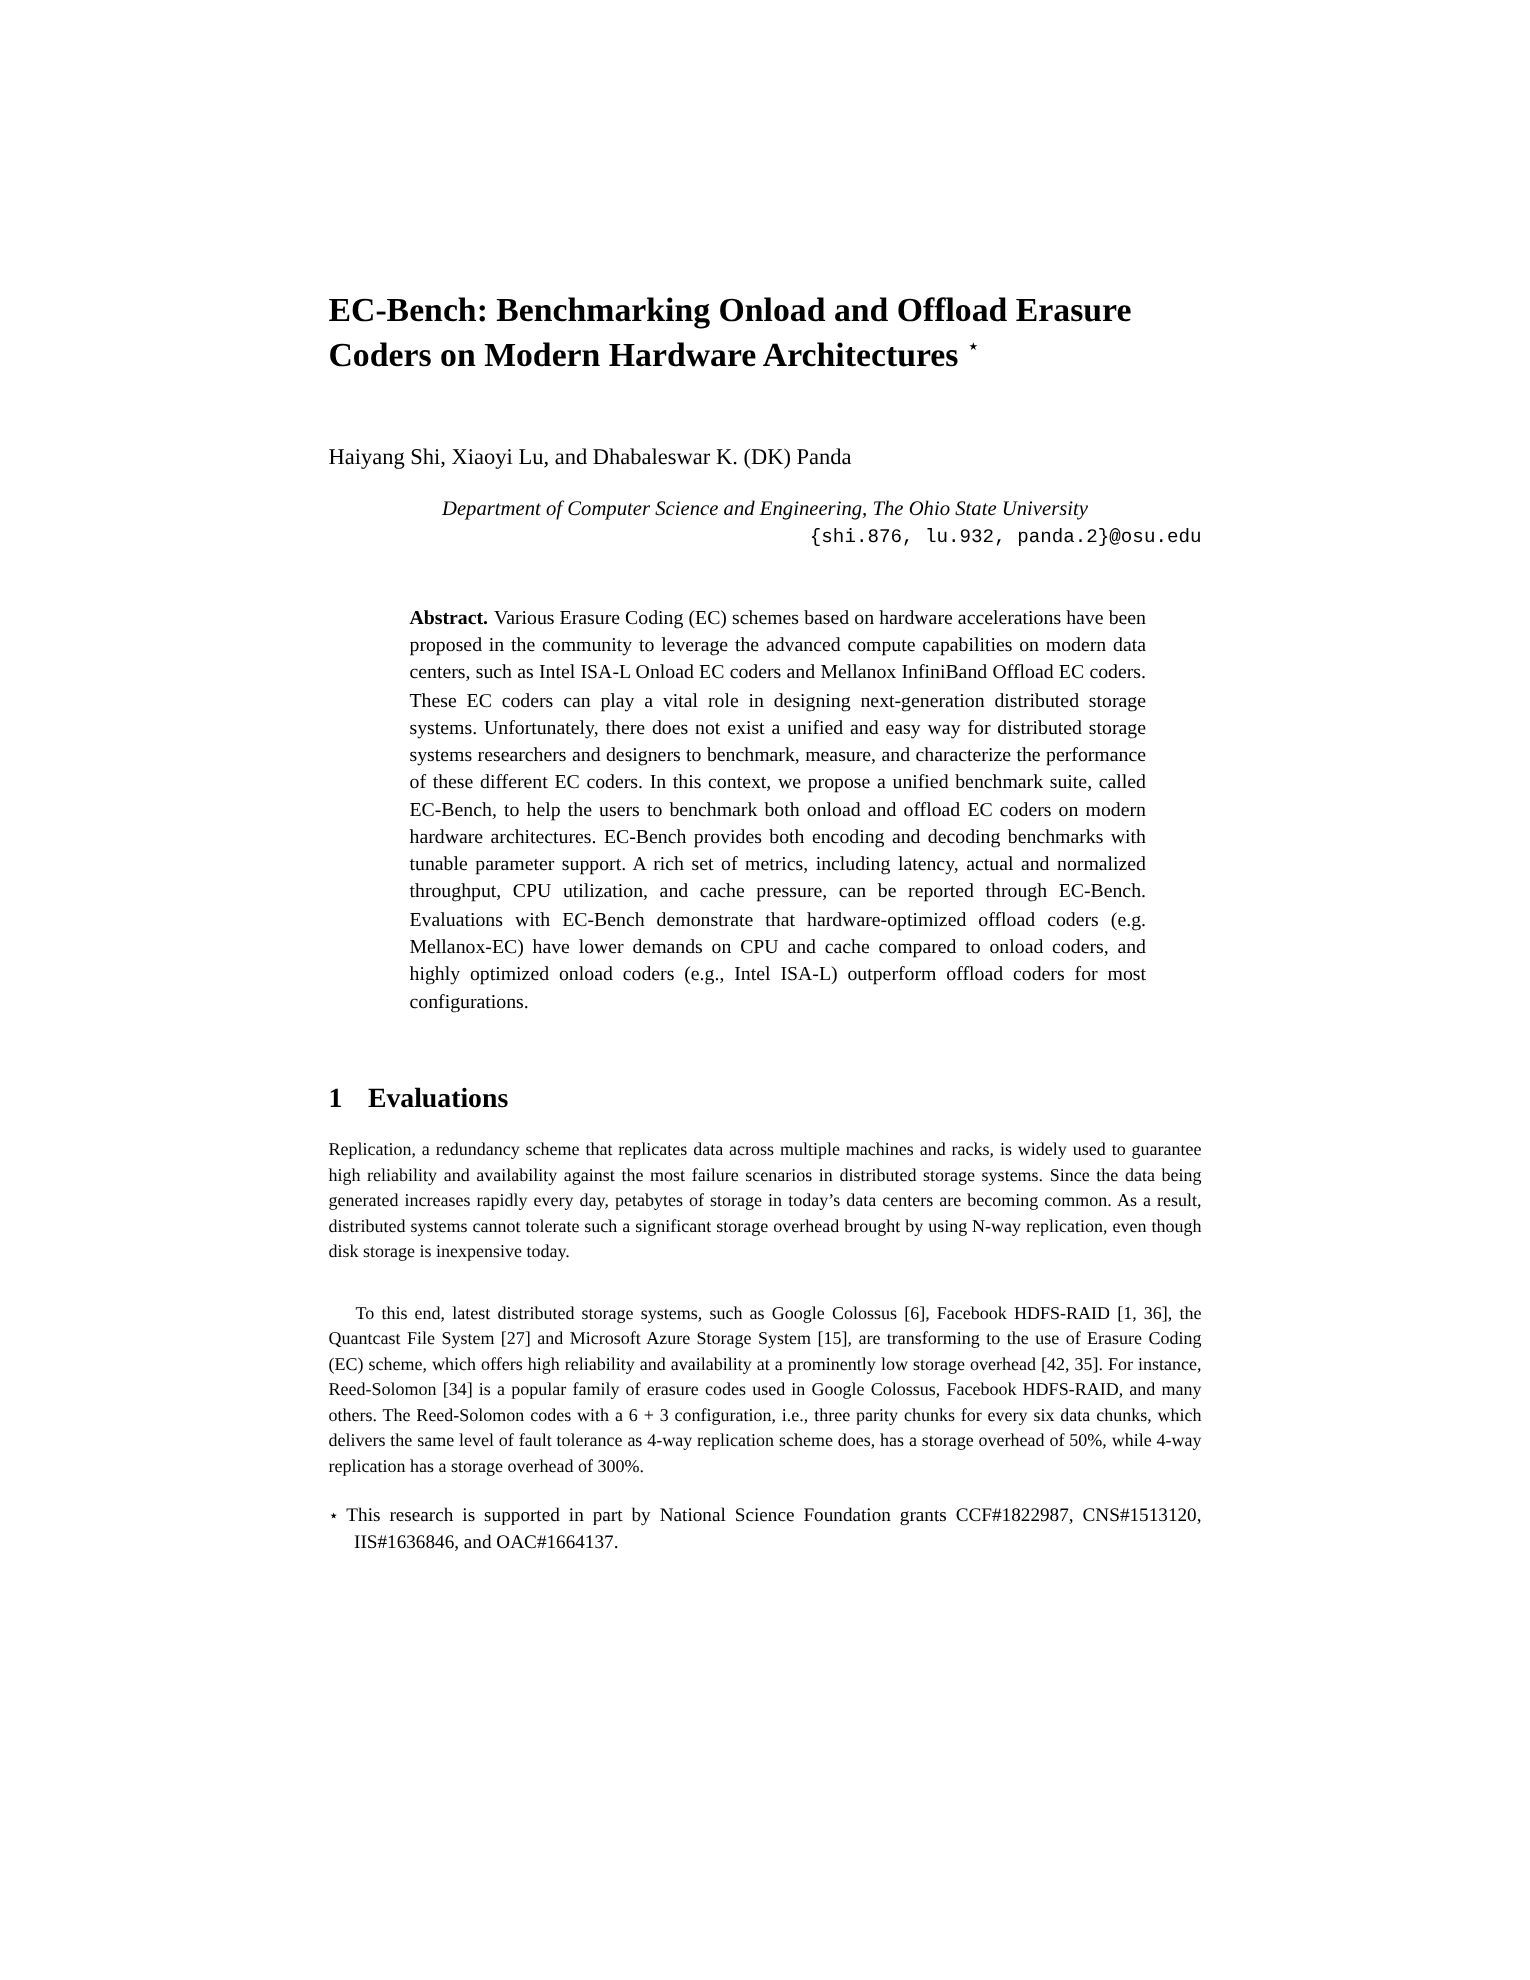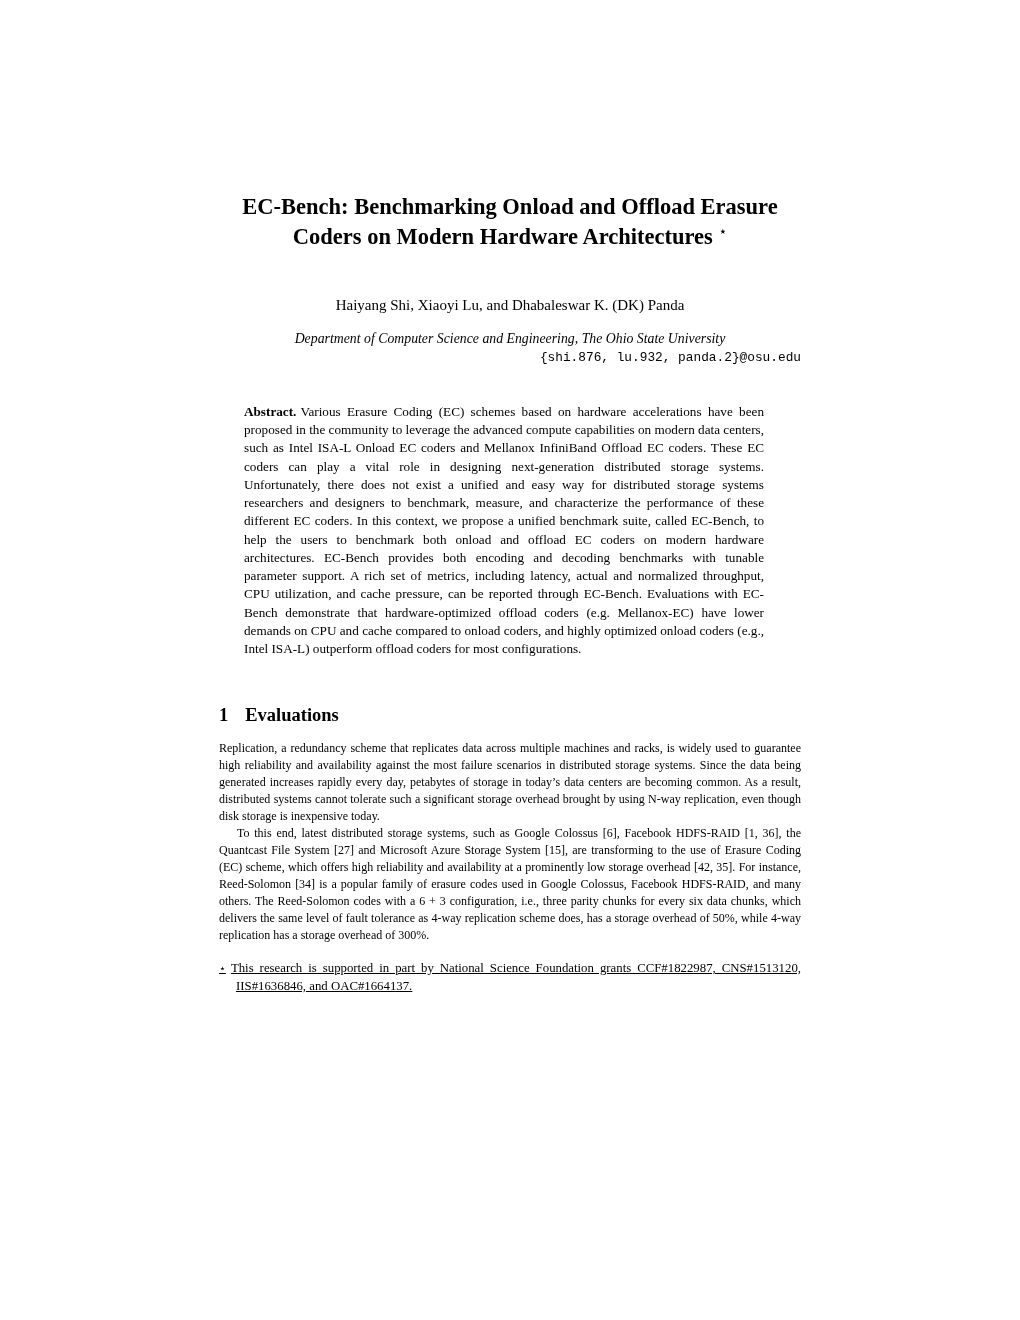--- a/index.html
+++ b/index.html
@@ -17,50 +17,48 @@
   }
   .page {
     width: 582px;
     margin: 0 auto;
     padding-top: 192px;
     position: relative;
   }
   .title {
     font-size: 22.5px;
     font-weight: bold;
-    text-align: center;
     line-height: 1.35;
     margin: 0;
   }
   .title .title-line { display: block; }
   .title .line2-wrap { display: block; }
   .title sup.star {
     font-weight: normal;
     font-size: 14px;
   }
   .authors {
     margin-top: 44px;
-    text-align: center;
     font-size: 15px;
   }
   .affiliation {
     margin-top: 16px;
     text-align: center;
     font-style: italic;
     font-size: 13.8px;
     line-height: 1.3;
   }
   .email {
     margin-top: 2px;
     text-align: right;
     font-family: "Liberation Mono", "DejaVu Sans Mono", monospace;
     font-size: 12.8px;
   }
   .abstract {
-    margin: 38px 37px 0 25px;
+    margin: 38px 37px 0 54px;
     font-size: 13.2px;
     line-height: 1.385;
     text-align: justify;
     hyphens: auto;
     -webkit-hyphens: auto;
   }
   .abstract-label {
     font-weight: bold;
     margin-right: 4px;
   }
@@ -75,32 +73,32 @@
   p.body {
     margin: 0;
     font-size: 12px;
     line-height: 1.42;
     text-align: justify;
     hyphens: auto;
     -webkit-hyphens: auto;
   }
   p.body.indented {
     text-indent: 18px;
+    margin-top: 24px;
   }
   .footnote {
     margin-top: 16px;
     font-size: 12.8px;
     line-height: 1.38;
     text-align: justify;
   }
   .footnote .fn-text {
     padding-left: 17px;
     text-indent: -17px;
     hyphens: auto;
-    text-decoration: underline;
     -webkit-hyphens: auto;
   }
   .footnote .fn-mark {
     font-size: 11px;
     margin-right: 5px;
   }
 </style>
 </head>
 <body>
 

